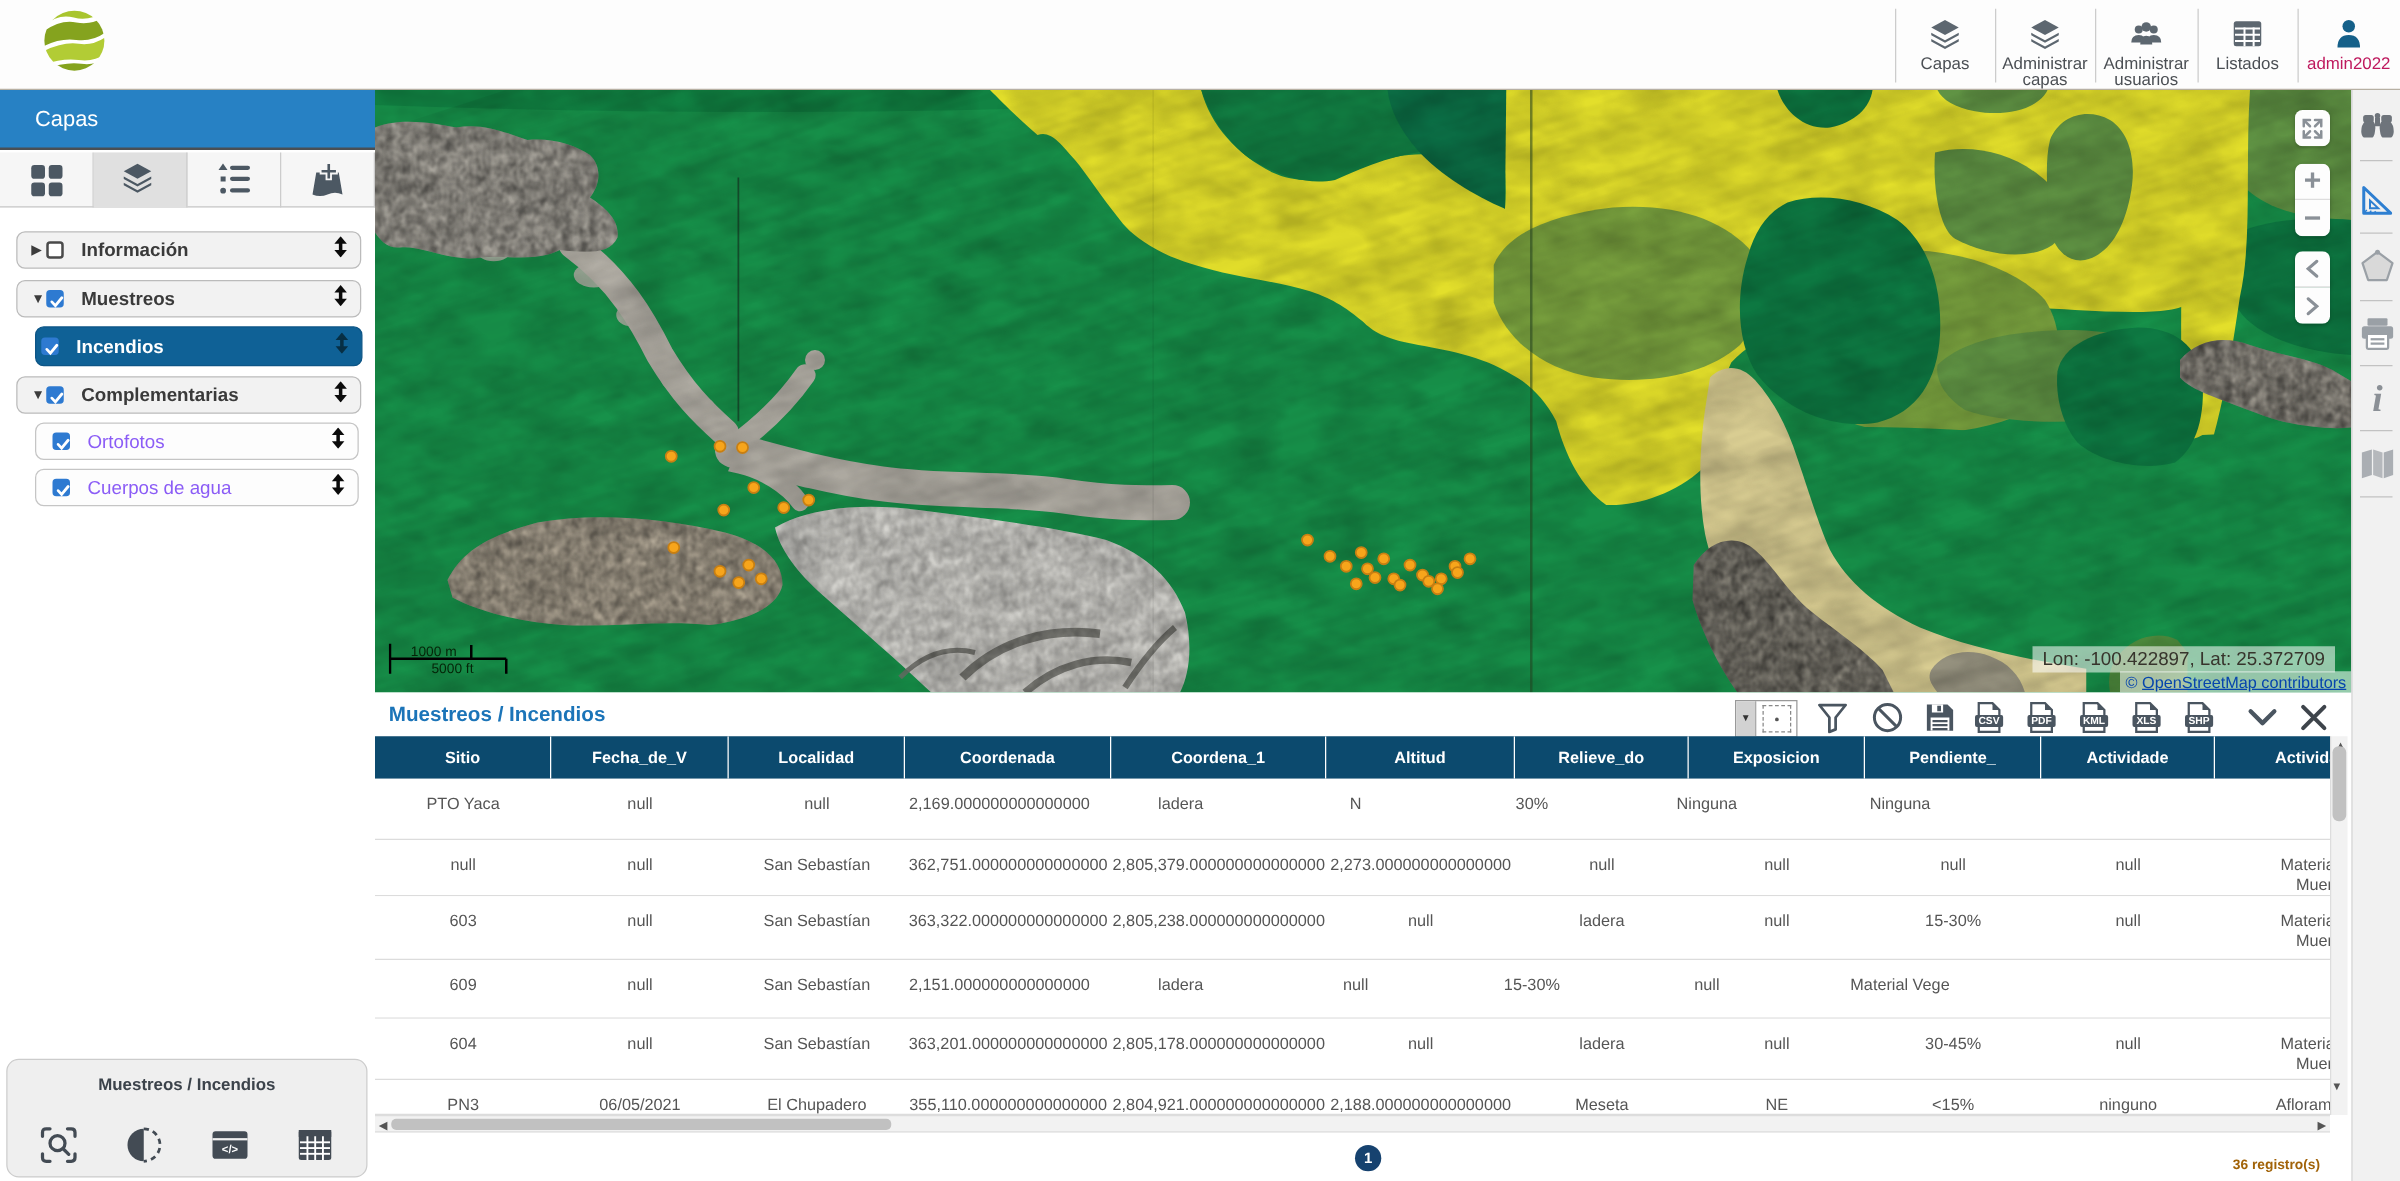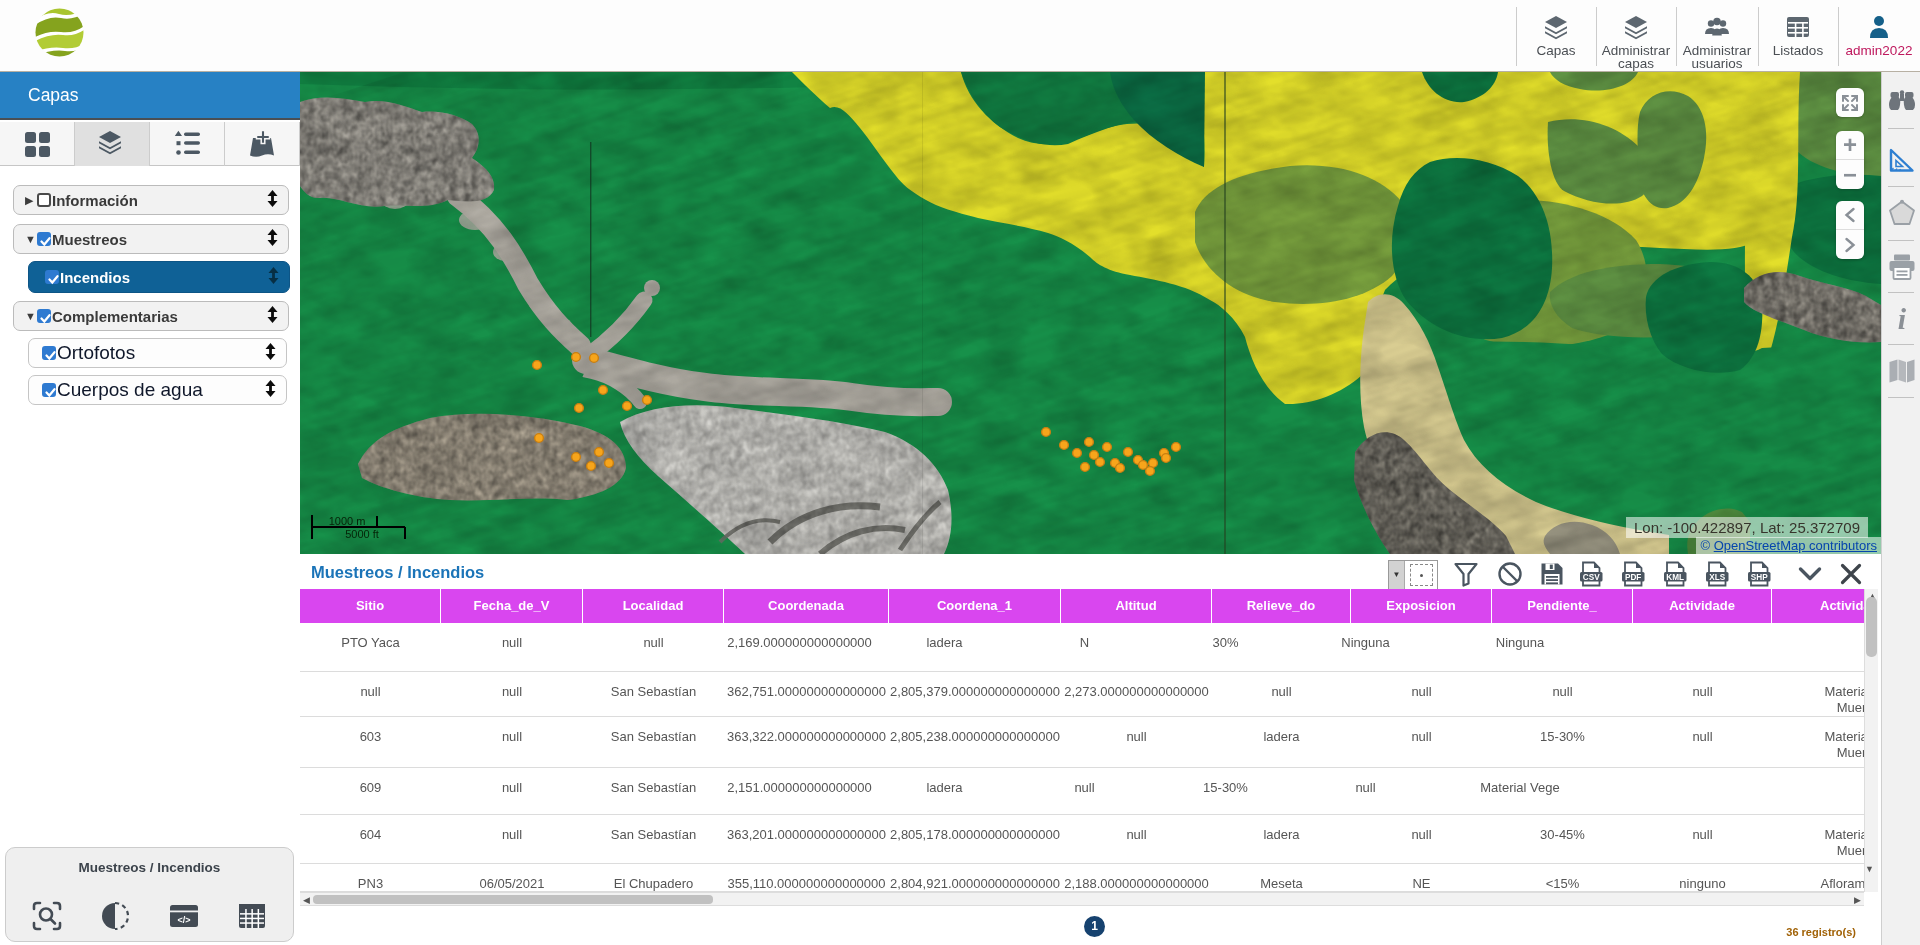--- a/index.html
+++ b/index.html
@@ -12,48 +12,48 @@
 .nbtn .ic{margin:7px auto 4px auto;width:26px;height:26px}
 .nbtn.blue{color:#be185d}
 
 #sb{left:0;top:72px;width:300px;height:873px;background:#fff;z-index:40}
 #capasbar{left:0;top:0;width:300px;height:48px;background:#2781c4;border-bottom:2px solid #4a4f54;color:#fff;font-size:17.5px;line-height:46px;padding-left:28px}
 #tabs{left:0;top:50px;width:300px;height:44px;background:#f6f6f6;border-bottom:1px solid #c6c6c6}
 .tab{top:0;height:44px;width:75px;border-right:1px solid #cccccc;display:flex;align-items:center;justify-content:center}
 .tab.sel{background:#e0e0e0}
 .titem{left:13px;width:276px;height:30px;background:#f2f2f2;border:1px solid #bbb;border-radius:7px;display:flex;align-items:center}
 .titem.child{left:28px;width:259px;background:#fdfdfd;border-color:#c5c5c5;padding-left:9px}
-.titem.hl{left:28px;width:262px;height:32px;background:#0f6196;border-color:#0d5586;padding-left:12px}
+.titem.hl{left:28px;width:262px;height:32px;background:#0f6196;border-color:#0d5586;padding-left:0}
 .titem .tri{width:8px;margin-left:11px;color:#3c3c3c;font-size:11px;line-height:11px}
 .titem .cb{width:14px;height:14px;border:2px solid #4a4a4a;border-radius:3px;background:#fff;margin-left:4px;flex:none}
 .titem .cb.on{background:#2e7ad1;border-color:#2e7ad1;position:relative}
 .cb.on svg{position:absolute;left:1px;top:2px}
-.titem .lbl{margin-left:1px;font-size:15px;font-weight:bold;color:#3a3a3a}
-.titem.child .lbl{font-weight:normal;color:#0f172a;font-size:19px}
+.titem .lbl{margin-left:14px;font-size:15px;font-weight:bold;color:#3a3a3a}
+.titem.child .lbl{font-weight:normal;color:#8b5cf6;font-size:15px}
 .titem.hl .lbl{color:#fff}
 .titem .ud{margin-left:auto;margin-right:9px}
 #mini{left:5px;top:775px;width:289px;height:95px;background:#efefef;border:1px solid #ccc;border-radius:10px;text-align:center}
 #mini .t{font-size:13.5px;font-weight:bold;color:#3c434b;margin-top:12px}
 #mini .icons{display:flex;justify-content:space-between;padding:0 26px;margin-top:26px}
 
 #map{left:300px;top:72px;width:1581px;height:482px;overflow:hidden;background:#17914a}
 .mbtn{width:28px;height:29px;background:#fdfdfd;display:flex;align-items:center;justify-content:center;color:#8a9097}
 .mgrp{border-radius:6px;box-shadow:0 1px 3px rgba(0,0,0,.25);overflow:hidden}
 #coords{right:13px;bottom:16px;background:rgba(255,255,255,.55);color:#37342c;font-size:15px;padding:2px 8px}
 #osm{right:0px;bottom:0px;background:rgba(255,255,255,.55);font-size:13px;padding:1px 4px;color:#0645ad}
 #scale{left:11px;bottom:14px;width:96px;height:26px}
 
 #rt{left:1881px;top:72px;width:39px;height:873px;background:#f1f1f1;border-left:1px solid #cfcfcf}
 .rti{left:5px;width:28px;height:28px}
 .rts{left:6px;width:26px;height:1px;background:#c2c2c2}
 
 #tbl{left:300px;top:554px;width:1581px;height:391px;background:#fff;z-index:30}
 #ttitle{left:11px;top:9px;font-size:16.5px;font-weight:bold;color:#1b74b8}
 .tico{top:7px;width:26px;height:26px}
-#thead{left:0;top:35px;width:1564px;height:34px;background:#d946ef;display:flex;overflow:hidden}
+#thead{left:0;top:35px;width:1564px;height:34px;background:#0c4a6e;display:flex;overflow:hidden}
 #thead .c{color:#fff;font-weight:bold;font-size:13px;text-align:center;line-height:34px;border-right:1px solid #fff;height:34px;flex:none;overflow:hidden}
 .trow{left:0;width:1564px;display:flex;border-bottom:1px solid #dcdcdc;background:#fff;overflow:hidden}
 .trow .c{color:#555;font-size:13px;text-align:center;padding-top:12px;flex:none;line-height:16px;overflow:hidden;height:100%}
 #vsb{left:1564px;top:35px;width:14px;height:303px;background:#f2f2f2;border-left:1px solid #ddd}
 #vsb .th{left:1px;top:8px;width:11px;height:60px;background:#c1c1c1;border-radius:5px}
 #hsb{left:0;top:338px;width:1564px;height:14px;background:#f2f2f2;border-top:1px solid #ddd;border-bottom:1px solid #ddd}
 #hsb .th{left:13px;top:2px;width:400px;height:9px;background:#c1c1c1;border-radius:4px}
 .sarr{color:#555;font-size:9px;line-height:14px}
 #pgc{left:784px;top:362px;width:21px;height:21px;border-radius:50%;background:#16426f;color:#fff;font-size:12px;font-weight:bold;text-align:center;line-height:21px}
 #nreg{right:25px;top:372px;font-size:11px;font-weight:bold;color:#a16207}

